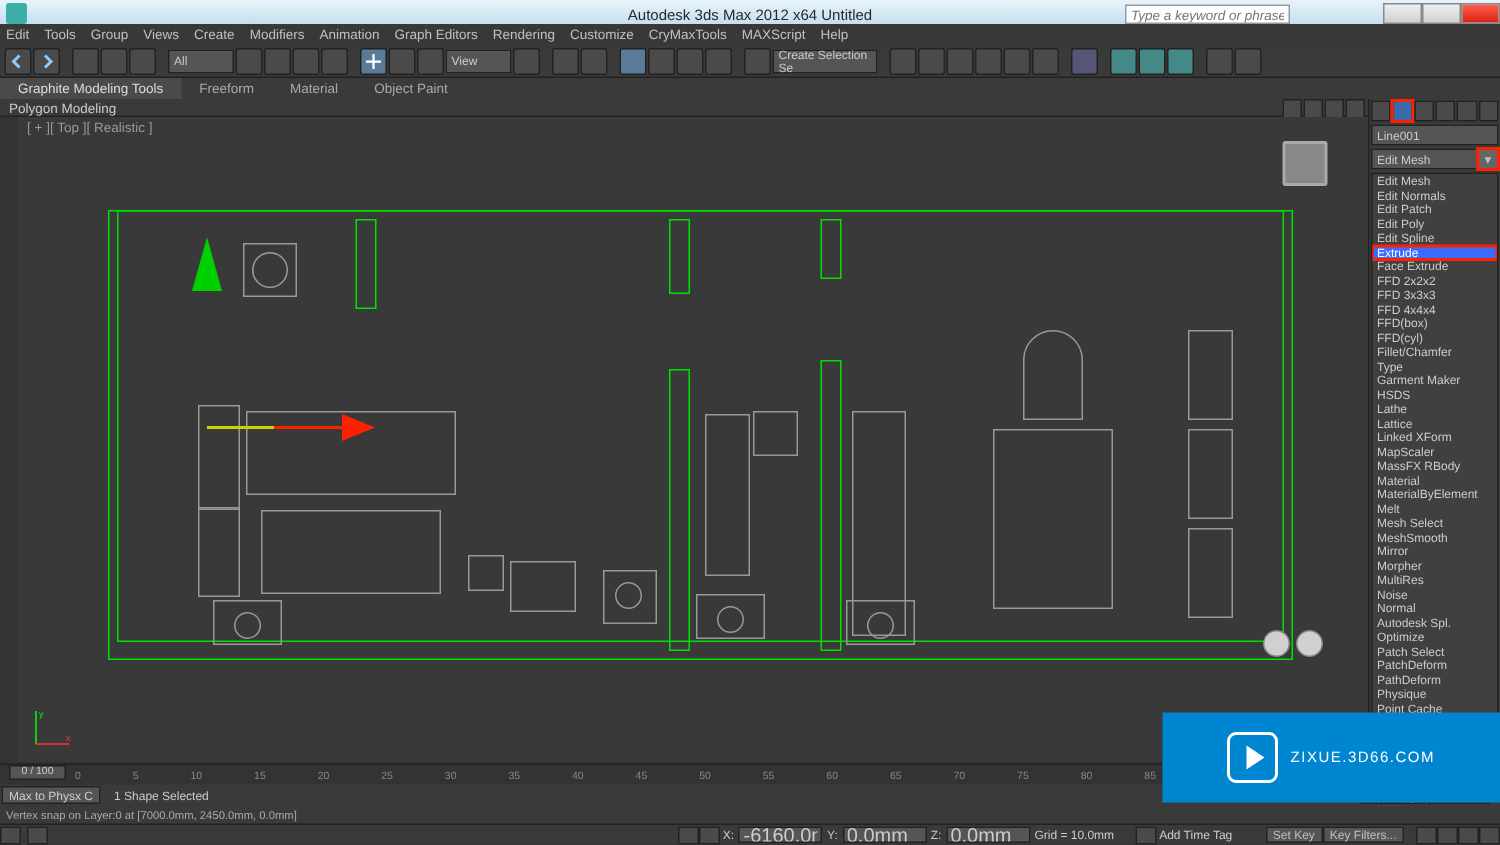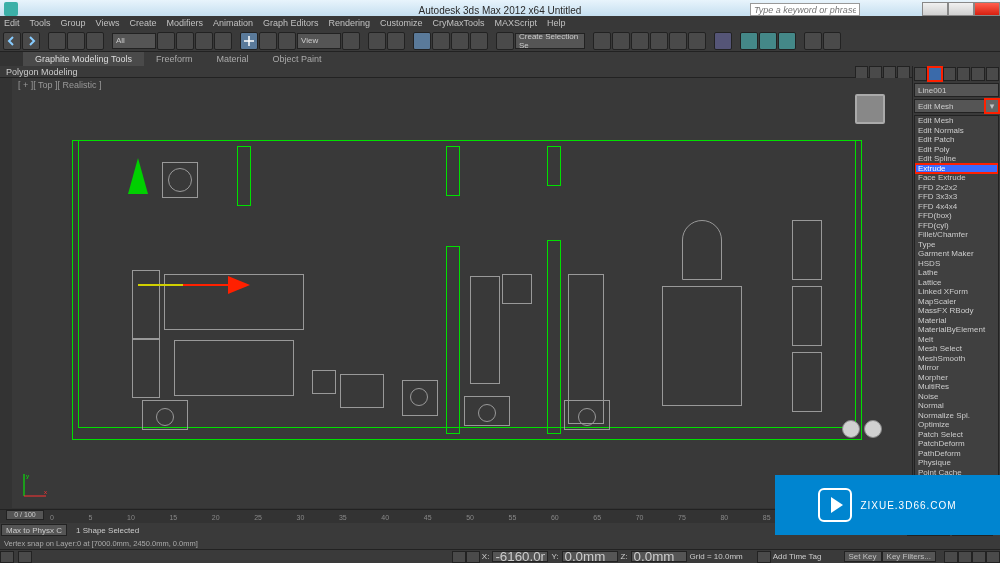--- a/index.html
+++ b/index.html
@@ -19,21 +19,21 @@
 
 
 .toolbar { height: 22px; background: #3a3a3a; border-bottom: 1px solid #222; display: flex; align-items: center; padding: 0 3px; gap: 1px; }
 .tb-btn { width: 18px; height: 18px; background: #4a4a4a; border: 1px solid #222; border-radius: 2px; display:flex; align-items:center; justify-content:center; }
 .tb-btn.sel { background:#5a7a9a; }
 .tb-sep { width: 2px; height: 18px; margin: 0 2px; }
 .tb-drop { height: 16px; background: #555; border: 1px solid #222; font-size: 8px; color: #ccc; padding: 0 3px; display:flex; align-items:center; }
 .tb-btn svg { width:12px; height:12px; }
 
 
-.ribbon { height: 14px; background: #3a3a3a; display: flex; align-items: center; font-size: 9px; margin-left: 23px; }
+.ribbon { height: 14px; background: #3a3a3a; display: flex; align-items: center; font-size: 9px; }
 .ribbon .tab { padding: 0 12px; height: 100%; display:flex; align-items:center; color:#aaa; }
 .ribbon .tab.active { background: #4a4a4a; color: #ddd; }
 .ribbon2 { height: 12px; background: #3a3a3a; border-bottom: 1px solid #222; font-size: 9px; color: #ccc; padding: 0 6px; display:flex; align-items:center; }
 
 
 .viewport-area { position: absolute; top: 78px; left: 0; right: 88px; bottom: 55px; background: #393939; margin-left: 12px; }
 .vp-label { position: absolute; top: 2px; left: 6px; font-size: 9px; color: #999; }
 .viewcube { position: absolute; top: 10px; right: 20px; width: 44px; height: 44px; }
 .viewcube .cube { width: 30px; height: 30px; background: #888; border: 2px solid #aaa; margin: 6px auto; border-radius: 2px; position:relative; }
 
@@ -298,21 +298,21 @@
       <div class="mi">Material</div>
       <div class="mi">MaterialByElement</div>
       <div class="mi">Melt</div>
       <div class="mi">Mesh Select</div>
       <div class="mi">MeshSmooth</div>
       <div class="mi">Mirror</div>
       <div class="mi">Morpher</div>
       <div class="mi">MultiRes</div>
       <div class="mi">Noise</div>
       <div class="mi">Normal</div>
-      <div class="mi">Normalize Spl.</div>
+      <div class="mi">Autodesk Spl.</div>
       <div class="mi">Optimize</div>
       <div class="mi">Patch Select</div>
       <div class="mi">PatchDeform</div>
       <div class="mi">PathDeform</div>
       <div class="mi">Physique</div>
       <div class="mi">Point Cache</div>
       <div class="mi">Poly Select</div>
       <div class="mi">Preserve</div>
       <div class="mi">Projection</div>
       <div class="mi">Push</div>

